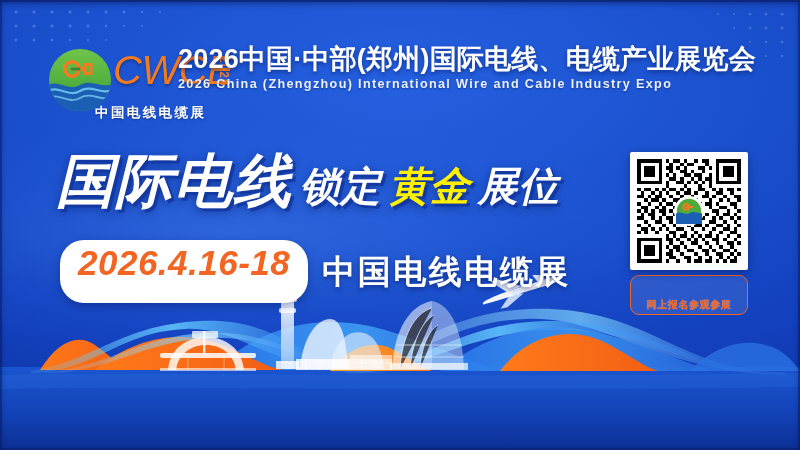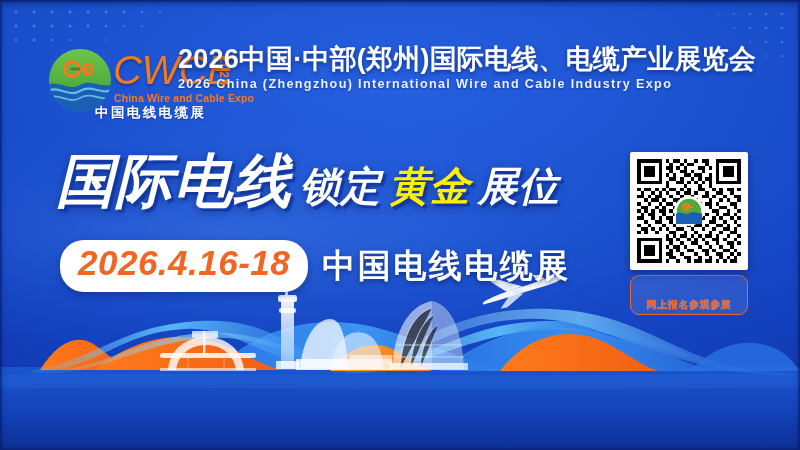--- a/index.html
+++ b/index.html
@@ -93,21 +93,21 @@
     text-shadow: 3px 3px 0 rgba(18,54,160,.85), 0 3px 8px rgba(2,16,70,.5);
   }
   .hl-gold {
     color:#fff000;
     text-shadow: 3px 3px 0 rgba(18,54,160,.85), 0 3px 8px rgba(2,16,70,.5);
   }
 
   
   .date-row { position:absolute; left:60px; top:240px; z-index:12; display:flex; align-items:center; white-space:nowrap; }
   .date-pill {
-    background:#ffffff; border-radius:24px; padding:3px 18px 9px 18px;
+    background:#ffffff; border-radius:24px; padding:3px 18px 20px 18px;
     box-shadow:0 3px 8px rgba(2,16,70,.35);
   }
   .date-pill span {
     font-size:35px; font-weight:900; font-style:italic; color:#f26522;
     letter-spacing:.5px; line-height:40px; display:block;
   }
   .venue {
     font-size:33px; font-weight:800; color:#ffffff; margin-left:14px;
     letter-spacing:2.5px; line-height:40px;
     text-shadow:0 2px 5px rgba(2,16,70,.55);
@@ -216,21 +216,20 @@
           <path d="M22 4.5 L28 4.5 L28 13.5 L22 13.5 Z" stroke-width="3"></path>
         </g>
         <path d="M24 21 L31 21" stroke="#2d8f3a" stroke-width="3" stroke-linecap="round"></path>
       </svg>
       <div class="logo-cn">中国电线电缆展</div>
     </div>
 
     <div class="wordmark">
       <div class="cwce">CWCE</div>
       <div class="yr-vert">2026</div>
-      <div class="cwce-en">China Wire and Cable Expo</div>
     </div>
 
     <div class="titles">
       <div class="title-cn">2026中国·中部(郑州)国际电线、电缆产业展览会</div>
       <div class="title-en">2026 China (Zhengzhou) International Wire and Cable Industry Expo</div>
     </div>
   </div>
 
   <div class="headline">
     <span class="hl-a">国际电线</span>

